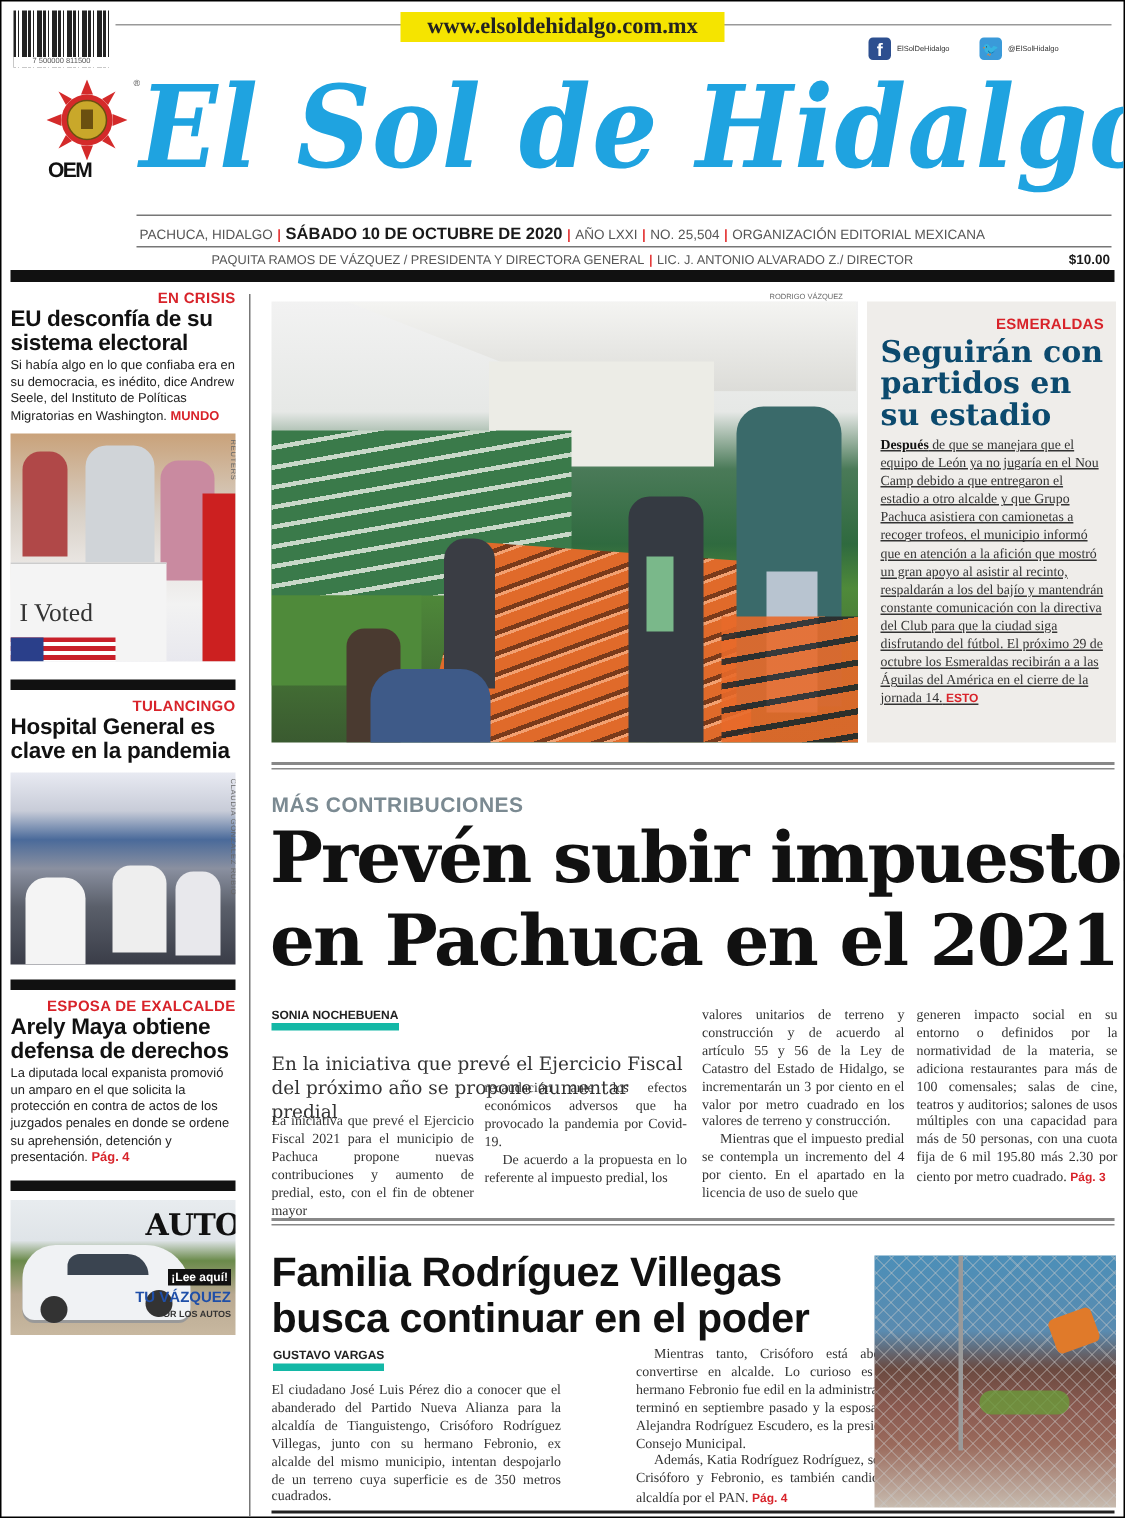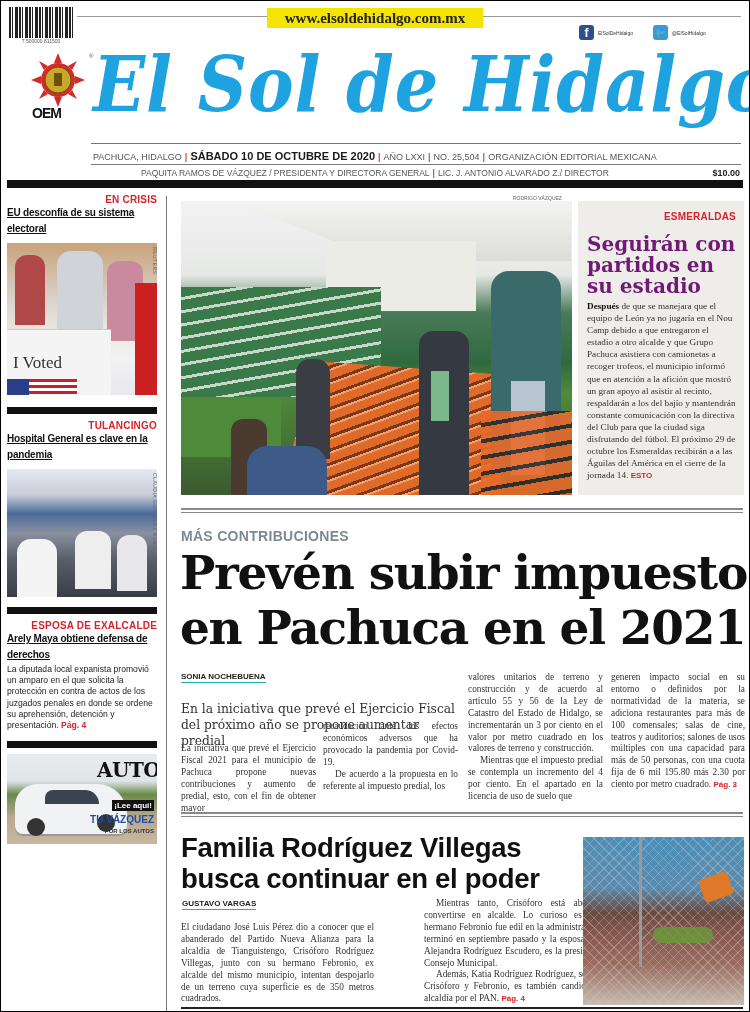--- a/index.html
+++ b/index.html
@@ -27,42 +27,42 @@
   .pipe { color: #e53b3b; font-weight: bold; margin: 0 3px; }
   .rule2 { position: absolute; left: 90px; right: 8px; top: 163px; height: 1px; background:#777; }
   .staff-row { position: absolute; left: 140px; top: 166px; font-size: 8.5px; color:#555; white-space: nowrap; line-height: 12px; }
   .price { position: absolute; right: 9px; top: 166px; font-size: 9px; font-weight: bold; line-height: 12px; }
   .black-band { position: absolute; left: 6px; right: 6px; top: 179px; height: 8px; background: #111; }
 
   
   .left-col { position: absolute; left: 6px; top: 193px; width: 150px; }
   .col-divider { position: absolute; left: 165px; top: 195px; width: 1px; height: 817px; background: #777; }
   .kicker { font-weight: bold; color: #d8232a; font-size: 10px; letter-spacing: 0.2px; text-align: right; }
-  .l-head { font-weight: bold; font-size: 10px; line-height: 16px; color:#111; letter-spacing: -0.2px; text-decoration: underline; }
+  .l-head { font-weight: bold; font-size: 15px; line-height: 16px; color:#111; letter-spacing: -0.2px; }
   .l-body { font-size: 8.6px; line-height: 11.2px; color:#222; margin-top: 1px; }
   .ref { color: #d8232a; font-weight: bold; }
   .l-photo { position: relative; width: 150px; margin-top: 6px; overflow: hidden; }
   .credit-v { position: absolute; right: -1px; top: 4px; writing-mode: vertical-rl; font-size: 5px; color:#666; letter-spacing: 0.5px; }
   .sep-bar { height: 7px; background: #111; margin: 8px 0 6px; }
 
   
   .credit-top { position: absolute; left: 512px; top: 194px; font-size: 5px; color:#666; }
   .main-photo { position: absolute; left: 180px; top: 200px; width: 391px; height: 294px; overflow: hidden;
     background: linear-gradient(180deg,#f2f2f2 0%,#e6e8e6 25%,#4a7a58 38%,#2f6a3f 55%,#4f8a3a 65%,#3a5a30 100%); }
   .side-box { position: absolute; left: 577px; top: 200px; width: 166px; height: 294px; background: #efedea; padding: 10px 8px 0 9px; }
-  .side-head { font-family: "DejaVu Serif", serif; font-weight: bold; font-size: 20px; line-height: 21px; color:#701a75; margin-top: 12px; }
-  .side-body { font-family: "Liberation Serif", serif; font-size: 9.2px; line-height: 12.1px; color:#333; margin-top: 3px; }
+  .side-head { font-family: "DejaVu Serif", serif; font-weight: bold; font-size: 20px; line-height: 21px; color:#0c4a6e; margin-top: 2px; }
+  .side-body { font-family: "Liberation Serif", serif; font-size: 9.2px; line-height: 12.1px; color:#333; margin-top: 3px; text-decoration: underline; }
   .side-body b { color:#111; }
 
   
   .dbl-rule { position: absolute; left: 180px; right: 6px; height: 5px; border-top: 2px solid #888; border-bottom: 1px solid #888; }
   .lead-kicker { position: absolute; left: 180px; top: 527px; font-weight: bold; font-size: 14px; color: #7b8a92; letter-spacing: 0.3px; }
   .lead-head { position: absolute; left: 179px; top: 544px; width: 570px; font-family: "DejaVu Serif", serif; font-weight: bold;
     font-size: 47px; line-height: 55px; color:#111; letter-spacing: -1.3px; white-space: nowrap; }
-  .byline { position: absolute; font-weight: bold; font-size: 8px; color:#222; border-bottom: 1px solid #14b8a6; padding-bottom: 1px; }
+  .byline { position: absolute; font-weight: bold; font-size: 8px; color:#222; border-bottom: 5px solid #14b8a6; padding-bottom: 1px; }
   .deck { position: absolute; left: 180px; top: 700px; width: 280px; font-family: "DejaVu Serif", serif; font-size: 12.3px; line-height: 16px; color:#333; }
   .text-col { position: absolute; font-family: "Liberation Serif", serif; font-size: 9.3px; line-height: 11.9px; color:#333; text-align: justify; }
   .indent { text-indent: 12px; }
 
   
   .s2-head { position: absolute; left: 180px; top: 831px; width: 400px; font-family: Liberation Sans, sans-serif; font-weight: bold;
     font-size: 27.5px; line-height: 31px; color:#111; letter-spacing: -0.3px; white-space: nowrap; }
   .s2-photo { position: absolute; left: 582px; top: 836px; width: 161px; height: 168px; overflow: hidden;
     background: linear-gradient(180deg,#4c8fb8 0%,#5a8bb0 30%,#6b4a40 45%,#8a5a50 60%,#9a6a5c 75%,#c8bcb0 100%); }
   .bottom-rule { position: absolute; left: 180px; right: 6px; top: 1006px; height: 2px; background: #222; }
@@ -114,20 +114,21 @@
   <span>PAQUITA RAMOS DE VÁZQUEZ / PRESIDENTA Y DIRECTORA GENERAL</span><span class="pipe">|</span><span>LIC. J. ANTONIO ALVARADO Z./ DIRECTOR</span>
 </div>
 <div class="price">$10.00</div>
 <div class="black-band"></div>
 
 <div class="col-divider"></div>
 <div class="left-col">
   <div>
     <div class="kicker">EN CRISIS</div>
     <div class="l-head">EU desconfía de su sistema electoral</div>
+    <div class="l-body"><span>Si había algo en lo que confiaba era en su democracia, es inédito, dice Andrew Seele, del Instituto de Políticas Migratorias en Washington.</span> <span class="ref">MUNDO</span></div>
   </div>
   <div class="l-photo" style="height:152px;background:linear-gradient(180deg,#c9a27a 0%,#d8d0c6 35%,#e8e4e0 55%,#f2f2f2 75%,#e8e8ee 100%);">
     <div style="position:absolute;left:8px;top:12px;width:30px;height:70px;background:#b04848;border-radius:12px 12px 0 0;"></div>
     <div style="position:absolute;left:50px;top:8px;width:46px;height:78px;background:#d0d4d8;border-radius:14px 14px 0 0;"></div>
     <div style="position:absolute;left:100px;top:18px;width:36px;height:80px;background:#c98aa0;border-radius:12px 12px 0 0;"></div>
     <div style="position:absolute;left:128px;top:40px;width:22px;height:112px;background:#cc2020;"></div>
     <div style="position:absolute;left:0;top:86px;width:104px;height:66px;background:#f4f4f4;border-top:1px solid #ccc;"></div>
     <div style="position:absolute;left:6px;top:110px;font-family:'Liberation Serif',serif;font-size:17px;color:#333;">I Voted</div>
     <div style="position:absolute;left:0;top:136px;width:70px;height:16px;background:repeating-linear-gradient(180deg,#c8202a 0 3px,#fff 3px 6px);"></div>
     <div style="position:absolute;left:0;top:136px;width:22px;height:16px;background:#2a3f8a;"></div>

